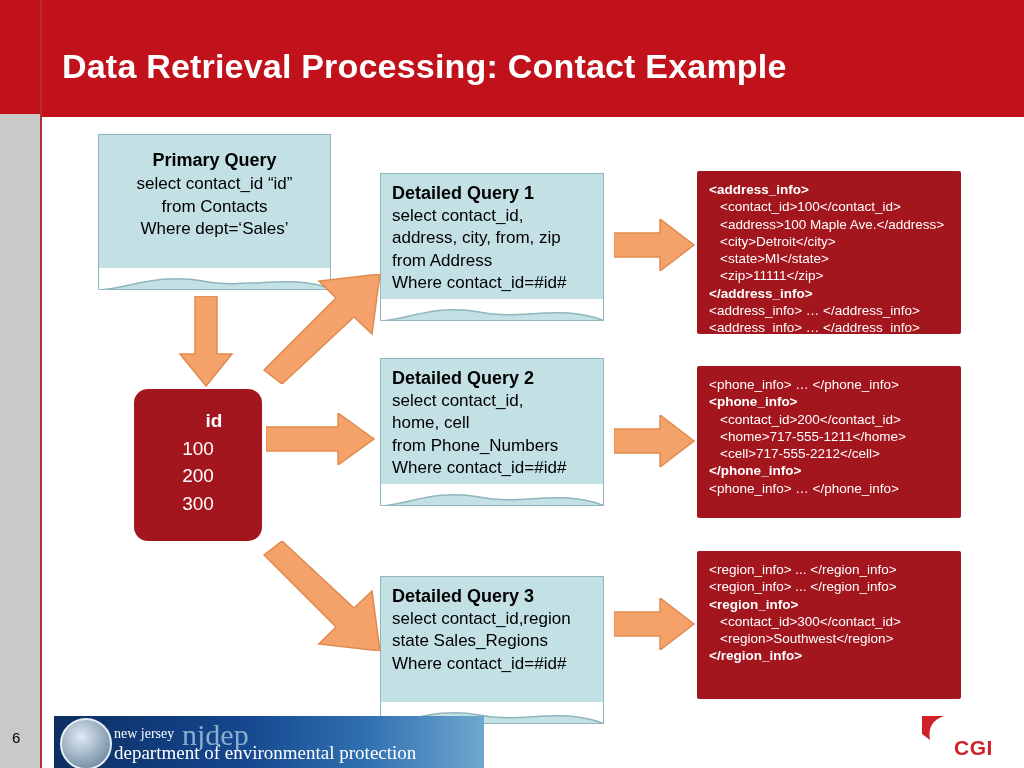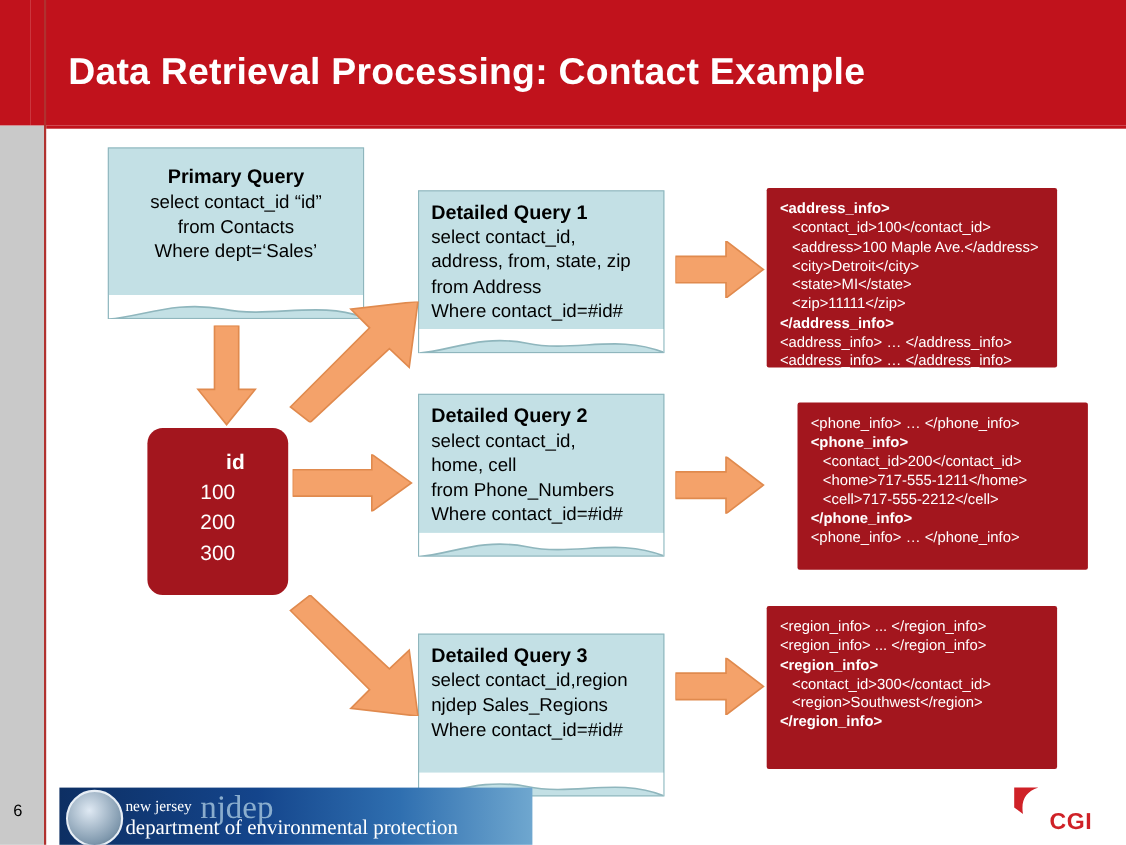--- a/index.html
+++ b/index.html
@@ -37,21 +37,21 @@
   .dq1{top:173px;height:148px;}
   .dq2{top:358px;height:148px;}
   .dq3{top:543px;height:148px;margin-top:33px;}
   .dq .inner{position:absolute;left:11px;top:8px;width:212px;font-size:17px;color:#000;line-height:1.30;}
   .dq .inner b{font-size:18px;}
 
   .xml{position:absolute;background:#a3161e;border-radius:2px;color:#ffffff;}
   .xml .inner{position:absolute;left:12px;top:10px;right:10px;font-size:13.5px;line-height:1.28;}
   .xml .ind{padding-left:11px;}
   .xml1{left:697px;top:171px;width:264px;height:163px;}
-  .xml2{left:697px;top:366px;width:264px;height:152px;margin-left:28px;}
+  .xml2{left:697px;top:366px;width:264px;height:152px;}
   .xml3{left:697px;top:551px;width:264px;height:148px;}
 
   
   .arrow{position:absolute;}
   .arrow svg{display:block;}
 
   
   .slide-num{position:absolute;left:12px;top:729px;font-size:15px;color:#000;}
   .njdep{position:absolute;left:54px;top:716px;width:430px;height:52px;background:linear-gradient(90deg,#0d2f63 0%,#14458c 42%,#2f6fb0 72%,#6fa7cf 100%);overflow:hidden;}
   .njdep .seal{position:absolute;left:6px;top:2px;width:48px;height:48px;border-radius:50%;background:radial-gradient(circle at 40% 35%,#dfe9f3,#7f98ad 70%,#4a6376);border:2px solid #e7eef5;}
@@ -98,21 +98,21 @@
       <span>100</span><br>
       <span>200</span><br>
       <span>300</span>
     </div>
   </div>
 
   <div class="box flag dq dq1">
     <div class="inner">
       <b>Detailed Query 1</b><br>
       <span>select contact_id,</span><br>
-      <span>address, from, state, zip</span><br>
+      <span>address, city, from, zip</span><br>
       <span>from Address</span><br>
       <span>Where contact_id=#id#</span>
     </div>
     <div class="flag-wave" style="bottom:-1px;">
       <svg width="224" height="22" viewBox="0 0 224 22" preserveAspectRatio="none">
         <path d="M0,0 L224,0 L224,22 C180,4 142,22 98,13 C56,5 28,20 0,22 Z" fill="#ffffff"></path>
         <path d="M224,22 C180,4 142,22 98,13 C56,5 28,20 0,22" fill="none" stroke="#8fb6bd" stroke-width="1.5"></path>
       </svg>
     </div>
   </div>
@@ -130,21 +130,21 @@
         <path d="M0,0 L224,0 L224,22 C180,4 142,22 98,13 C56,5 28,20 0,22 Z" fill="#ffffff"></path>
         <path d="M224,22 C180,4 142,22 98,13 C56,5 28,20 0,22" fill="none" stroke="#8fb6bd" stroke-width="1.5"></path>
       </svg>
     </div>
   </div>
 
   <div class="box flag dq dq3">
     <div class="inner">
       <b>Detailed Query 3</b><br>
       <span>select contact_id,region</span><br>
-      <span>njdep Sales_Regions</span><br>
+      <span>state Sales_Regions</span><br>
       <span>Where contact_id=#id#</span>
     </div>
     <div class="flag-wave" style="bottom:-1px;">
       <svg width="224" height="22" viewBox="0 0 224 22" preserveAspectRatio="none">
         <path d="M0,0 L224,0 L224,22 C180,4 142,22 98,13 C56,5 28,20 0,22 Z" fill="#ffffff"></path>
         <path d="M224,22 C180,4 142,22 98,13 C56,5 28,20 0,22" fill="none" stroke="#8fb6bd" stroke-width="1.5"></path>
       </svg>
     </div>
   </div>
 

